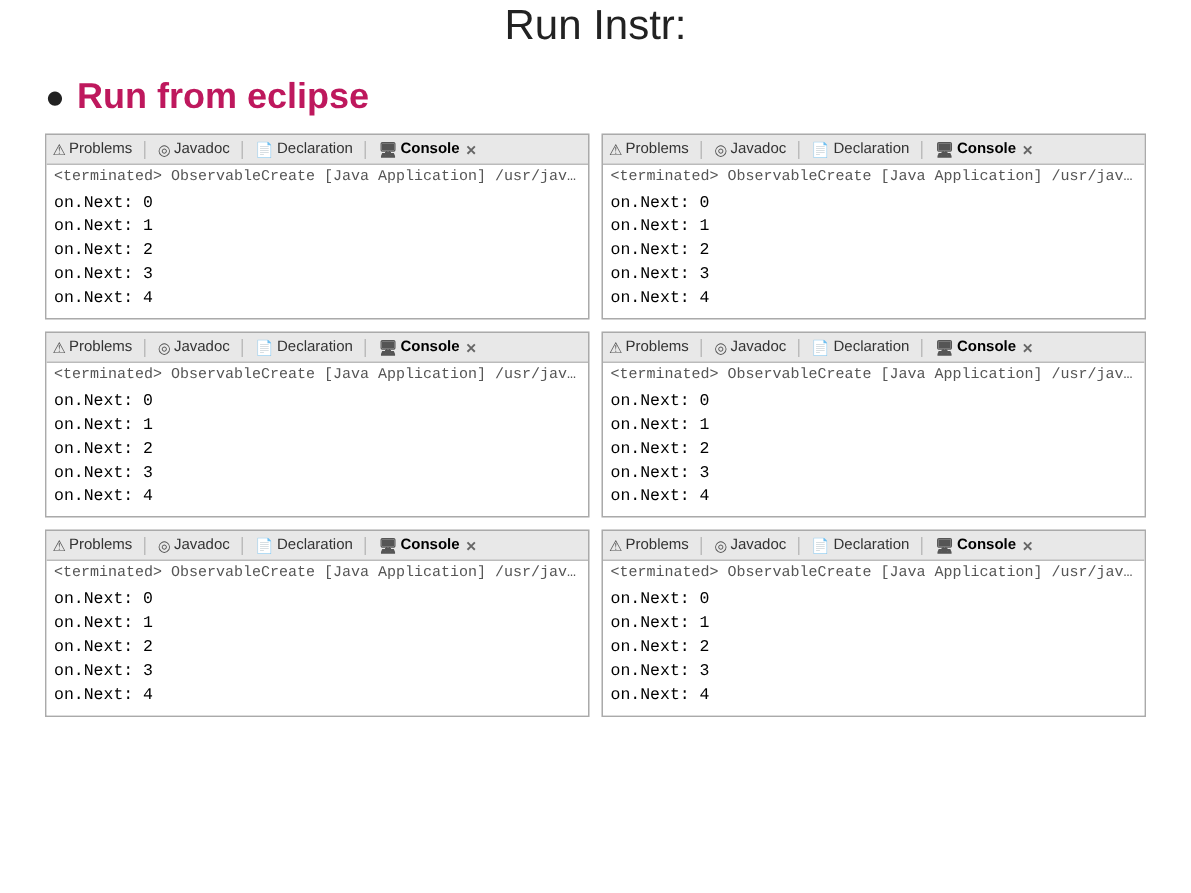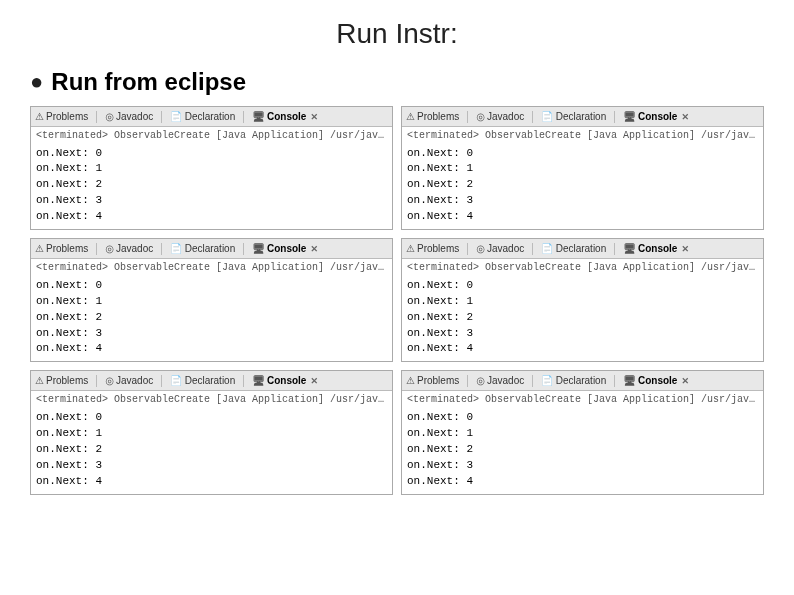--- a/index.html
+++ b/index.html
@@ -7,38 +7,38 @@
       background: #fff;
       font-family: Arial, sans-serif;
       width: 794px;
       min-height: 595px;
     }
 
     .page-title {
       text-align: center;
       font-size: 28px;
       font-weight: normal;
-      padding: 18px 0 14px 0;
+      padding: 1px 0 14px 0;
       color: #222;
     }
 
     .heading-row {
       display: flex;
       align-items: center;
       padding: 4px 30px 10px 30px;
     }
     .bullet {
       font-size: 22px;
       margin-right: 8px;
       color: #222;
     }
     .heading-text {
       font-size: 24px;
       font-weight: bold;
-      color: #000000;
+      color: #be185d;
     }
 
     .consoles-grid {
       display: grid;
       grid-template-columns: 1fr 1fr;
       grid-template-rows: repeat(3, auto);
       gap: 8px;
       padding: 0 30px 16px 30px;
     }
 

